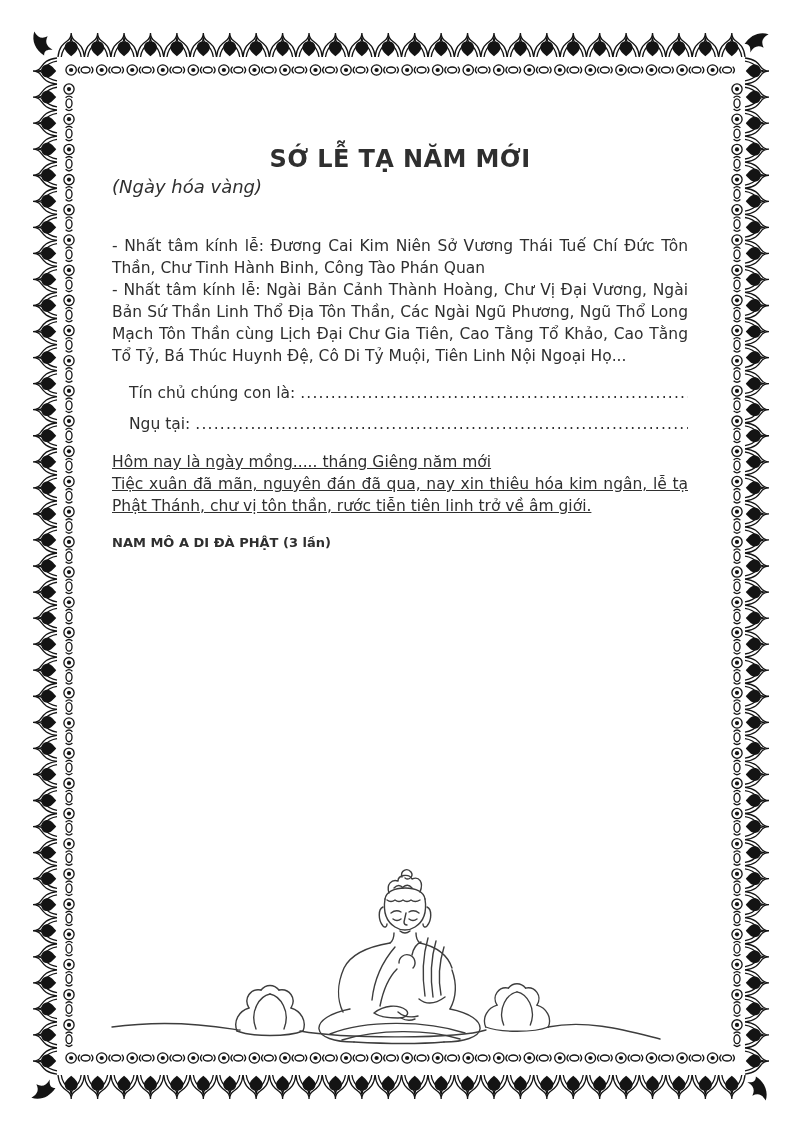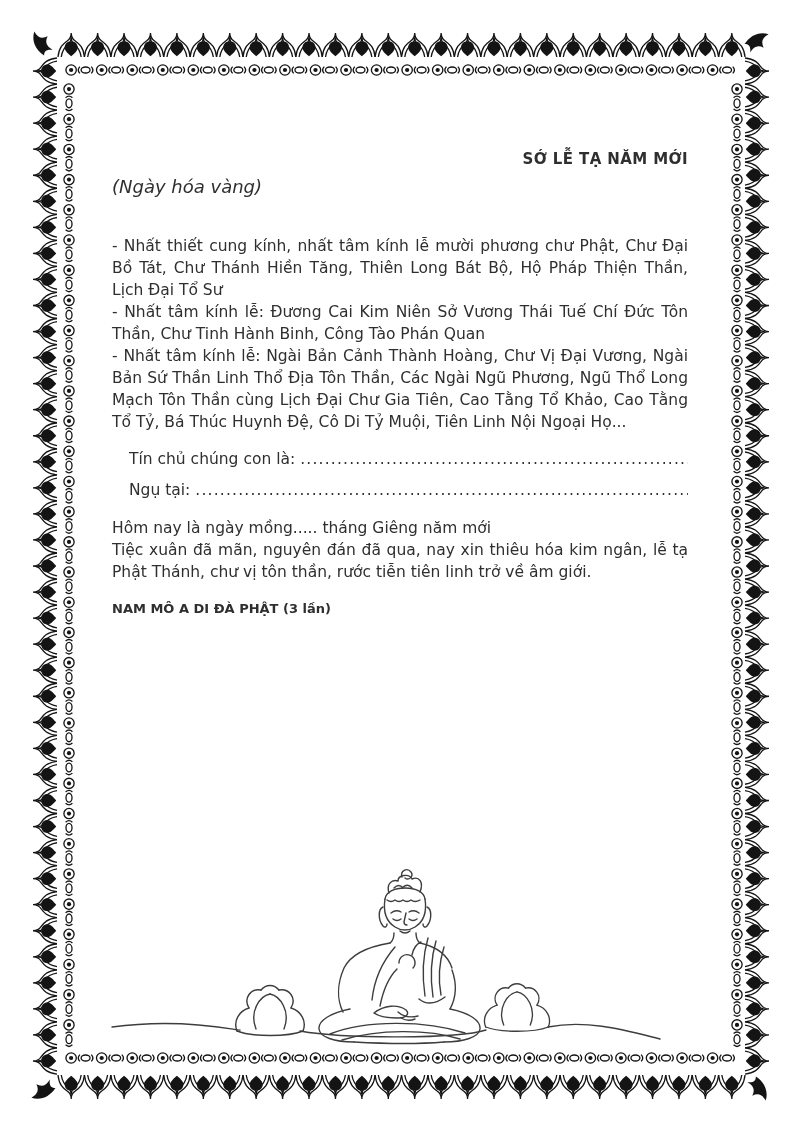--- a/index.html
+++ b/index.html
@@ -20,35 +20,35 @@
   }
   #frame-svg{
     position:absolute;inset:0;width:800px;height:1132px;
     display:block;
   }
   .content{
     position:absolute;left:112px;top:147px;width:576px;
     font-size:15.5px;line-height:22px;
   }
   .doc-title{
-    font-size:15px;line-height:24px;font-weight:bold;
-    text-align:right;letter-spacing:.4px;margin-bottom:4px;
+    font-size:24px;line-height:24px;font-weight:bold;
+    text-align:center;letter-spacing:.4px;margin-bottom:4px;
   }
   .doc-subtitle{
     font-size:18px;line-height:24px;font-style:italic;
     text-align:left;margin-bottom:36px;
   }
   .invocations p{text-align:justify;}
   .fields{margin-top:15px;}
   .field-row{display:flex;align-items:baseline;}
   .field-row + .field-row{margin-top:9px;}
   .field-label{white-space:nowrap;padding-right:5px;margin-left:17px;}
   .field-dots{flex:1;overflow:hidden;white-space:nowrap;letter-spacing:1.2px;}
   .declaration{margin-top:16px;}
-  .declaration p{text-align:justify;}
+  .declaration p{text-align:justify;text-decoration:underline;}
   .petition{margin-top:10px;text-align:justify;}
   .closing{margin-top:15px;font-weight:bold;font-size:13px;}
 </style>
 </head>
 <body>
 
 <div class="page">
 
   <svg id="frame-svg" viewBox="0 0 800 1132" aria-hidden="true">
     <defs>
@@ -394,21 +394,20 @@
       <path d="M374 1013 C384 1005 398 1004 406 1010 C410 1014 406 1018 398 1018 C390 1018 380 1017 374 1013"></path>
       <path d="M398 1012 q8 7 20 4 M401 1018 q7 4 14 1"></path>
     </g>
   </svg>
 
   <div class="content">
     <h1 class="doc-title">SỚ LỄ TẠ NĂM MỚI</h1>
     <div class="doc-subtitle">(Ngày hóa vàng)</div>
 
     <div class="invocations">
-      <p>- Nhất thiết cung kính, nhất tâm kính lễ mười phương chư Phật, Chư Đại Bồ Tát, Chư Thánh Hiền Tăng, Thiên Long Bát Bộ, Hộ Pháp Thiện Thần, Lịch Đại Tổ Sư</p>
       <p>- Nhất tâm kính lễ: Đương Cai Kim Niên Sở Vương Thái Tuế Chí Đức Tôn Thần, Chư Tinh Hành Binh, Công Tào Phán Quan</p>
       <p>- Nhất tâm kính lễ: Ngài Bản Cảnh Thành Hoàng, Chư Vị Đại Vương, Ngài Bản Sứ Thần Linh Thổ Địa Tôn Thần, Các Ngài Ngũ Phương, Ngũ Thổ Long Mạch Tôn Thần cùng Lịch Đại Chư Gia Tiên, Cao Tằng Tổ Khảo, Cao Tằng Tổ Tỷ, Bá Thúc Huynh Đệ, Cô Di Tỷ Muội, Tiên Linh Nội Ngoại Họ...</p>
     </div>
 
     <div class="fields">
       <div class="field-row">
         <span class="field-label">Tín chủ chúng con là:</span>
         <span class="field-dots">........................................................................................................................................................</span>
       </div>
       <div class="field-row">

